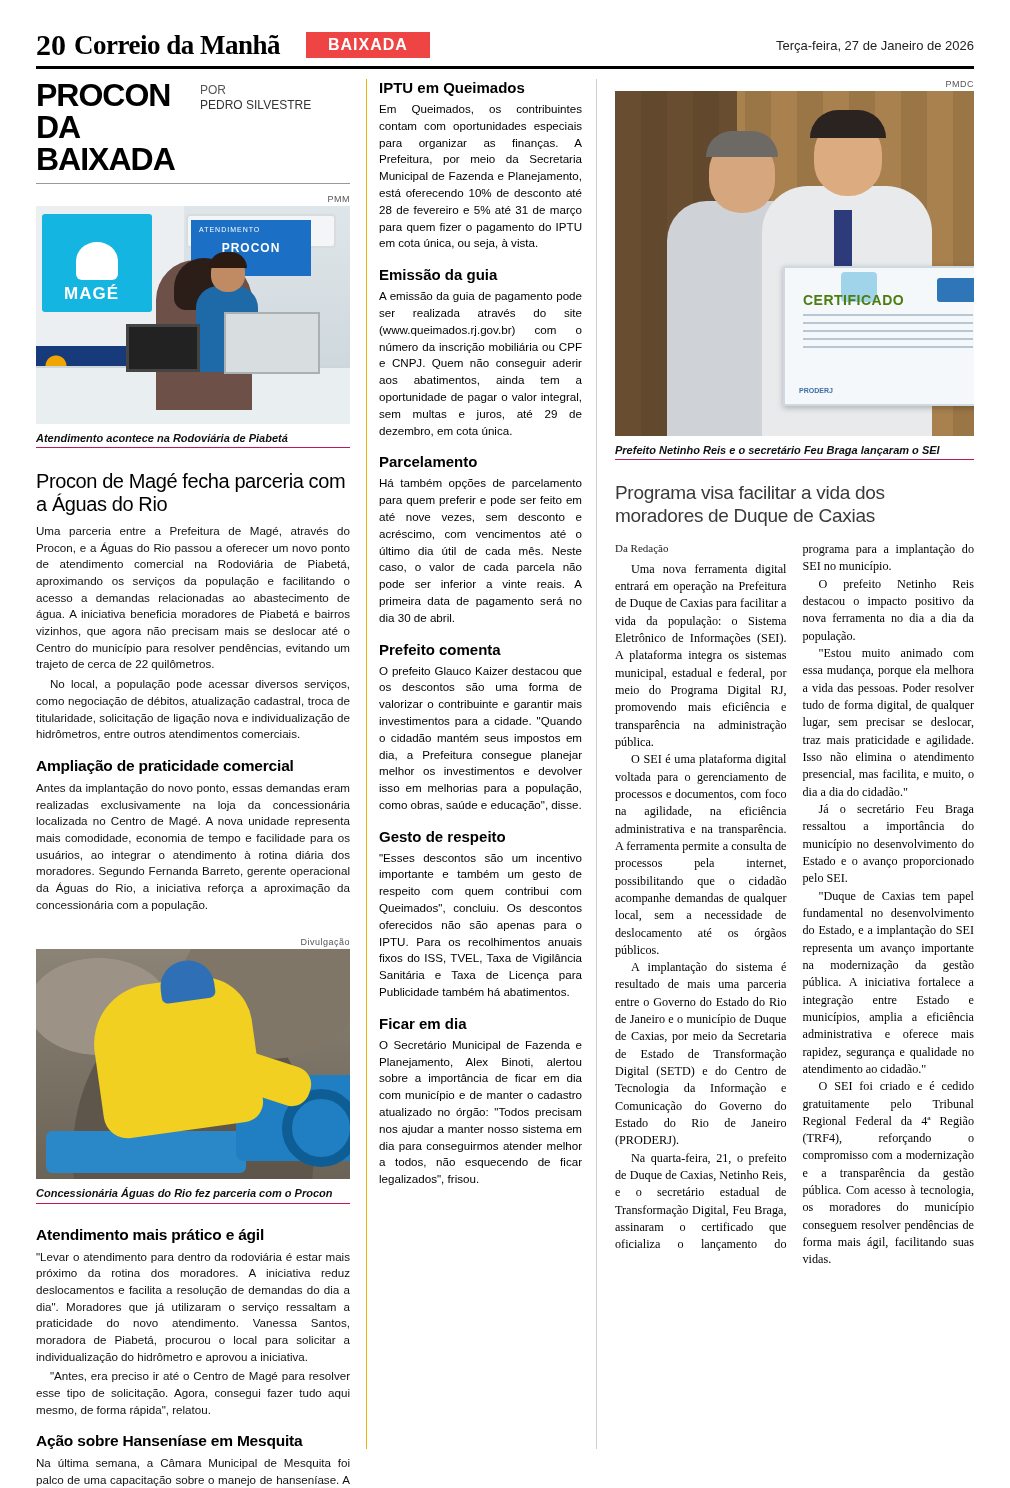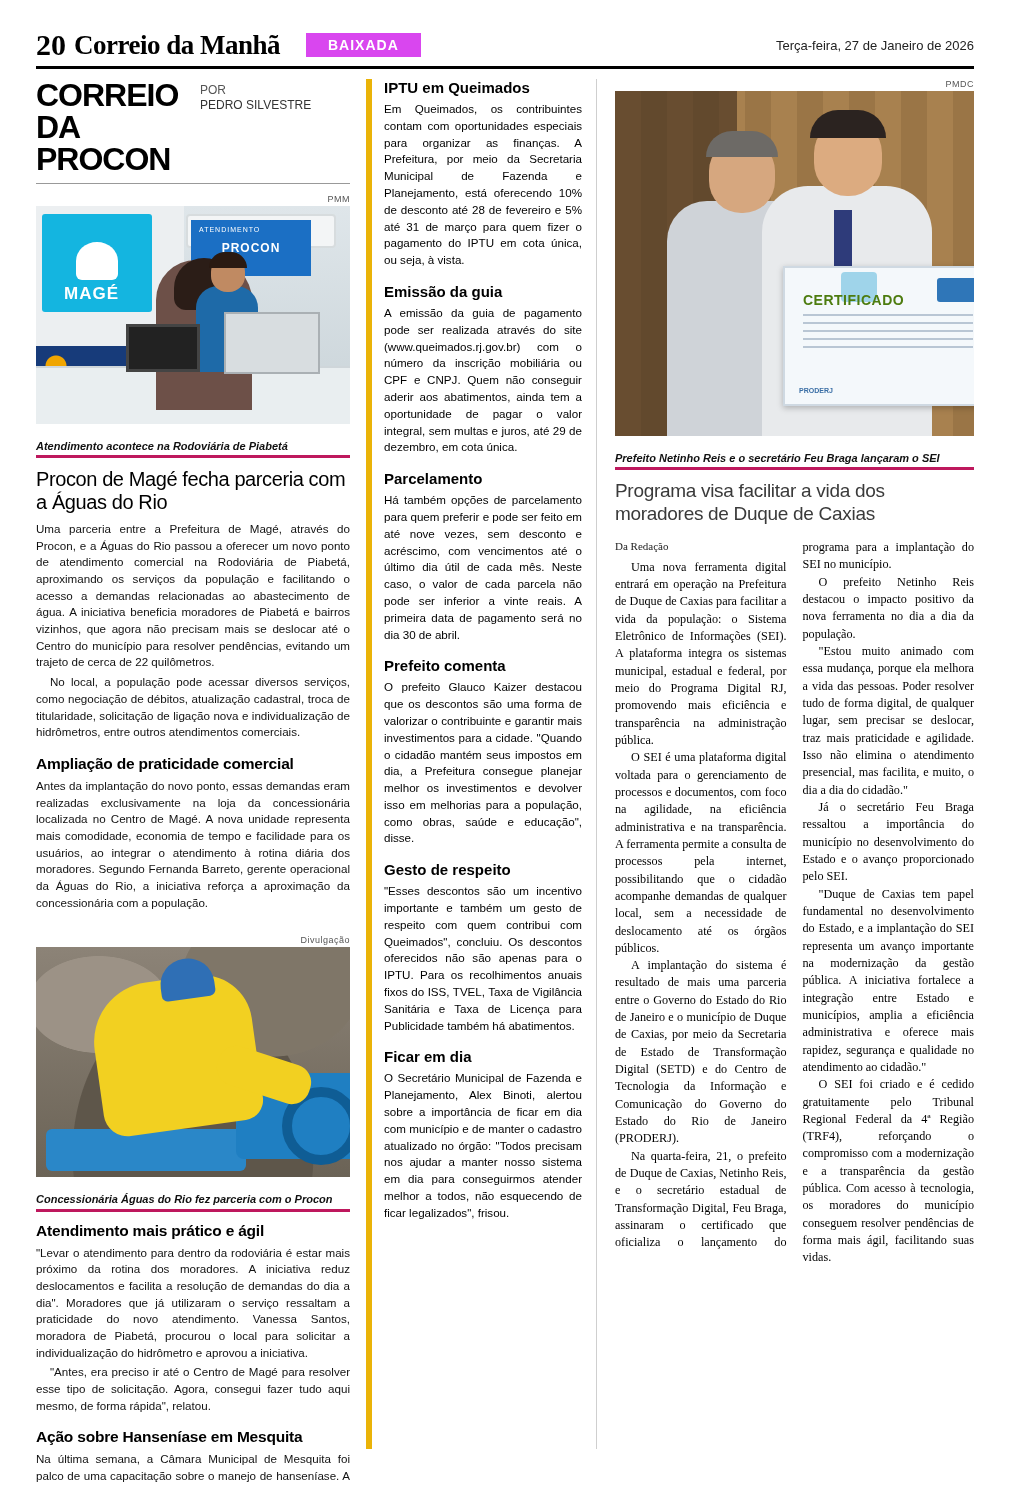--- a/index.html
+++ b/index.html
@@ -36,45 +36,45 @@
     margin-right: 8px;
   }
   .paper-name {
     font-family: "Liberation Serif", serif;
     font-size: 27px;
     font-weight: bold;
     letter-spacing: -0.5px;
     line-height: 1;
   }
   .section-tag {
-    background: #d946ef;
+    background: #ef4444;
     color: #fff;
     font-weight: bold;
-    font-size: 14px;
+    font-size: 16px;
     letter-spacing: 1px;
     padding: 5px 22px;
     margin-left: 26px;
     line-height: 1;
   }
   .masthead-date {
     margin-left: auto;
     font-size: 13px;
     color: #222;
     font-family: "Liberation Sans", sans-serif;
   }
 
   
   .content {
     display: flex;
     gap: 0;
     height: 1370px;
   }
   .left-block { width: 560px; display: flex; gap: 0; }
   .col-a { width: 330px; padding-right: 16px; }
-  .col-b { width: 230px; padding: 0 14px 0 12px; border-left: 6px solid #eab308; }
+  .col-b { width: 230px; padding: 0 14px 0 12px; border-left: 1px solid #eab308; }
   .right-block { width: 414px; padding-left: 18px; border-left: 1px solid #cfcfcf; }
 
   
   .cdb-row { display: flex; align-items: flex-start; }
   .cdb-title {
     font-size: 32px;
     font-weight: bold;
     letter-spacing: -1px;
     line-height: 1;
     flex: 1;
@@ -96,23 +96,23 @@
     color: #555;
     letter-spacing: 0.5px;
     margin-bottom: 2px;
   }
   .photo { width: 100%; position: relative; overflow: hidden; }
   .caption {
     font-size: 11px;
     font-style: italic;
     font-weight: bold;
     color: #111;
-    padding: 16px 0 2px 0;
-    border-bottom: 3px solid #be185d;
-    margin-bottom: 10px;
+    padding: 8px 0 2px 0;
+    border-bottom: 1px solid #be185d;
+    margin-bottom: 22px;
     line-height: 1.2;
   }
 
   
   .photo1 { height: 218px; background: linear-gradient(#dfe6ea, #c9d3d8); }
   .p1-wallL { position:absolute; left:0; top:0; width:47%; height:100%; background:#eceff1; }
   .p1-banner { position:absolute; left:6px; top:8px; width:110px; height:98px; background:#14b5e0; border-radius:3px; }
   .p1-banner .heart { position:absolute; left:34px; top:28px; width:42px; height:38px; background:#fff; border-radius:50% 50% 6px 6px; transform: rotate(0deg); }
   .p1-banner .mage { position:absolute; left:22px; top:70px; color:#fff; font-size:17px; font-weight:bold; letter-spacing:1px; }
   .p1-pattern { position:absolute; left:0; top:140px; width:150px; height:78px; background:
@@ -237,21 +237,21 @@
     <div class="masthead-date">Terça-feira, 27 de Janeiro de 2026</div>
   </div>
 
   <div class="content">
 
     <div class="left-block">
 
       <div class="col-a">
 
         <div class="cdb-row">
-          <div class="cdb-title">CORREIO DA PROCON</div>
+          <div class="cdb-title">PROCON DA BAIXADA</div>
           <div class="cdb-by">
             <div>POR</div>
             <div class="by-name">PEDRO SILVESTRE</div>
           </div>
         </div>
         <div class="cdb-rule"></div>
 
         <div class="credit">PMM</div>
         <div class="photo photo1">
           <div class="p1-wallL"></div>

